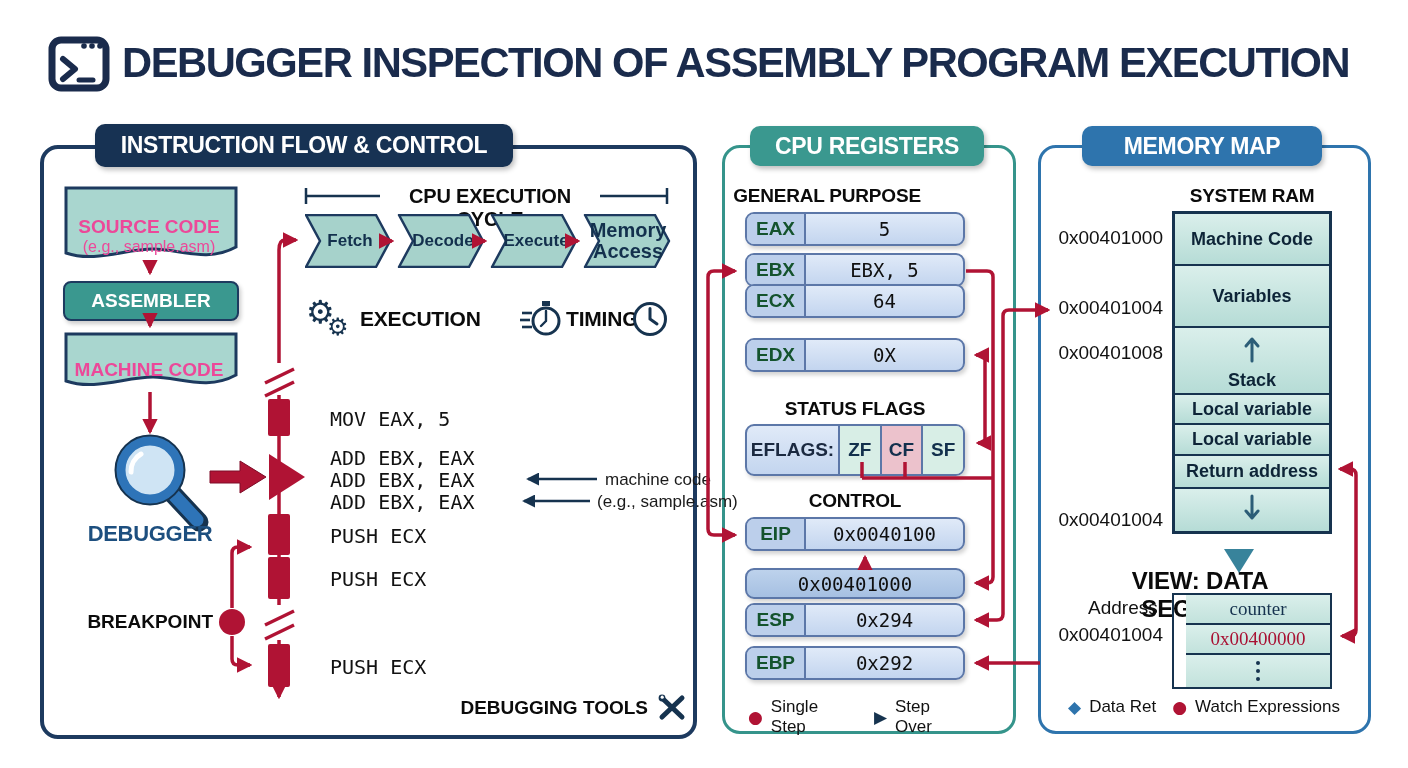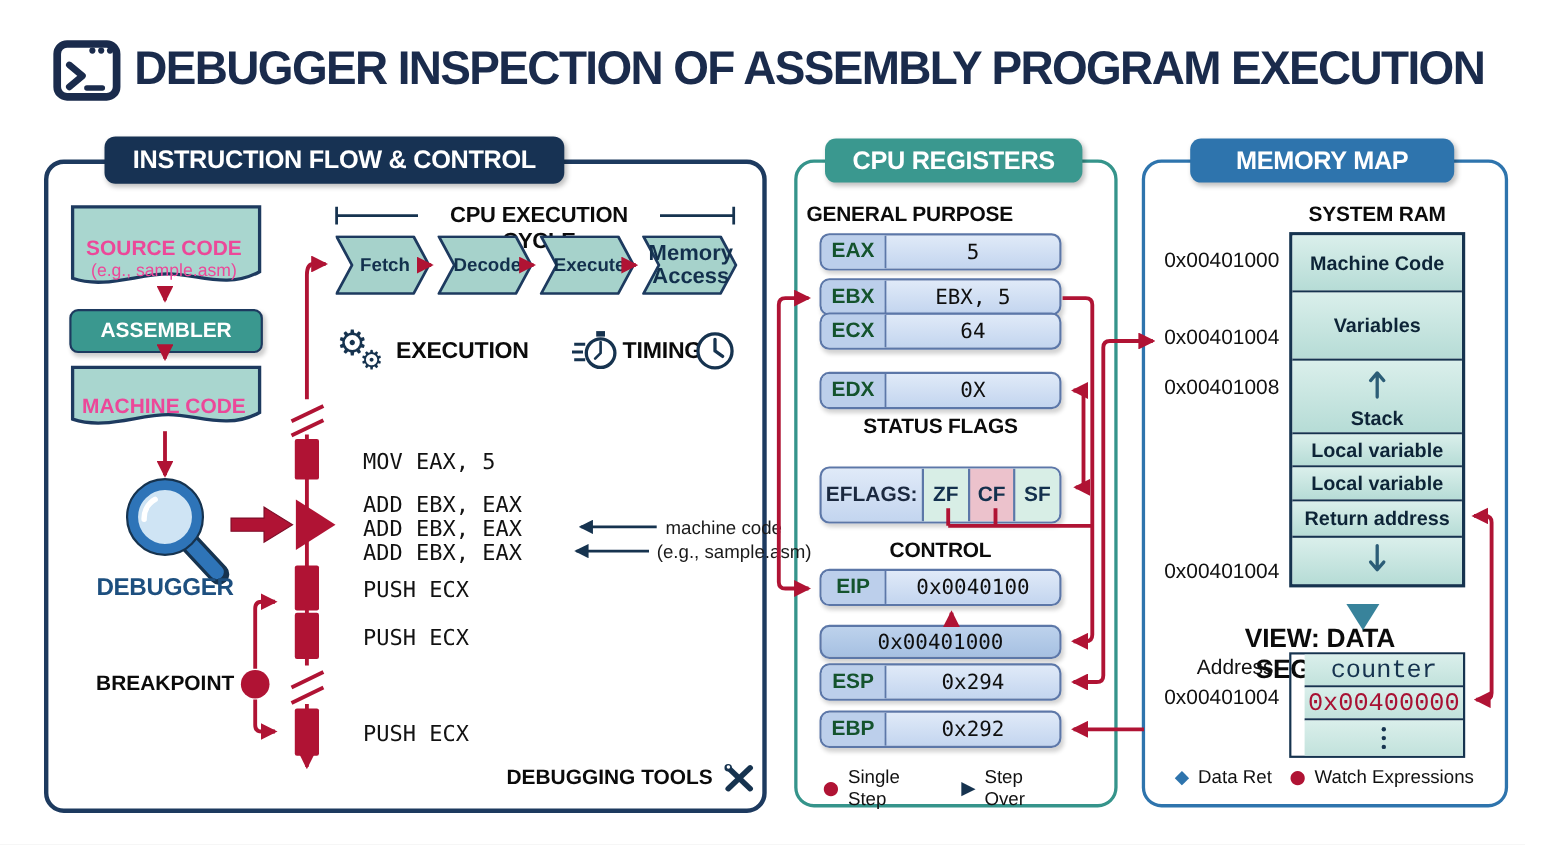--- a/index.html
+++ b/index.html
@@ -63,21 +63,21 @@
       border:3px solid #16334f;box-sizing:border-box;}
   .mem-cell{border-bottom:2.5px solid #16334f;background:linear-gradient(#daefeb,#b6dcd6);
       display:flex;align-items:center;justify-content:center;font-weight:700;font-size:18px;
       color:#0d2437;position:relative;}
   .mem-cell:last-child{border-bottom:none;}
   .addr{position:absolute;z-index:2;font-size:19px;color:#111;width:125px;text-align:right;}
   .view-table{position:absolute;left:1172px;top:593px;width:160px;z-index:2;
       border:2.5px solid #16334f;box-sizing:border-box;}
   .view-cell{border-bottom:2px solid #16334f;background:linear-gradient(#daefeb,#c2e2dc);
       display:flex;align-items:center;justify-content:center;
-      font-family:Liberation Mono, monospace;font-size:23px;color:#16334f;margin-left:12px;}
+      font-family:Liberation Serif, serif;font-size:19px;color:#16334f;margin-left:12px;}
   .view-cell:last-child{border-bottom:none;}
   .vdots{display:flex;flex-direction:column;gap:4px;align-items:center;}
   .vdots i{width:4px;height:4px;border-radius:50%;background:#16334f;}
   
   .overlay{position:absolute;left:0;top:0;z-index:5;pointer-events:none;}
 </style>
 </head>
 <body>
 
 <div class="canvas">
@@ -202,21 +202,21 @@
   </div>
   <div class="reg-row" style="top:284px;">
     <div class="reg-label">ECX</div>
     <div class="reg-value">64</div>
   </div>
   <div class="reg-row" style="top:338px;">
     <div class="reg-label">EDX</div>
     <div class="reg-value">0X</div>
   </div>
 
-  <div class="sec-title" style="left:760px;top:378px;width:190px;">STATUS FLAGS</div>
+  <div class="sec-title" style="left:760px;top:398px;width:190px;">STATUS FLAGS</div>
   <div class="eflags-row">
     <div class="eflags-label">EFLAGS:</div>
     <div class="flag-cell flag-mint">ZF</div>
     <div class="flag-cell flag-pink">CF</div>
     <div class="flag-cell flag-mint">SF</div>
   </div>
 
   <div class="sec-title" style="left:760px;top:490px;width:190px;">CONTROL</div>
   <div class="reg-row" style="top:517px;">
     <div class="reg-label">EIP</div>

